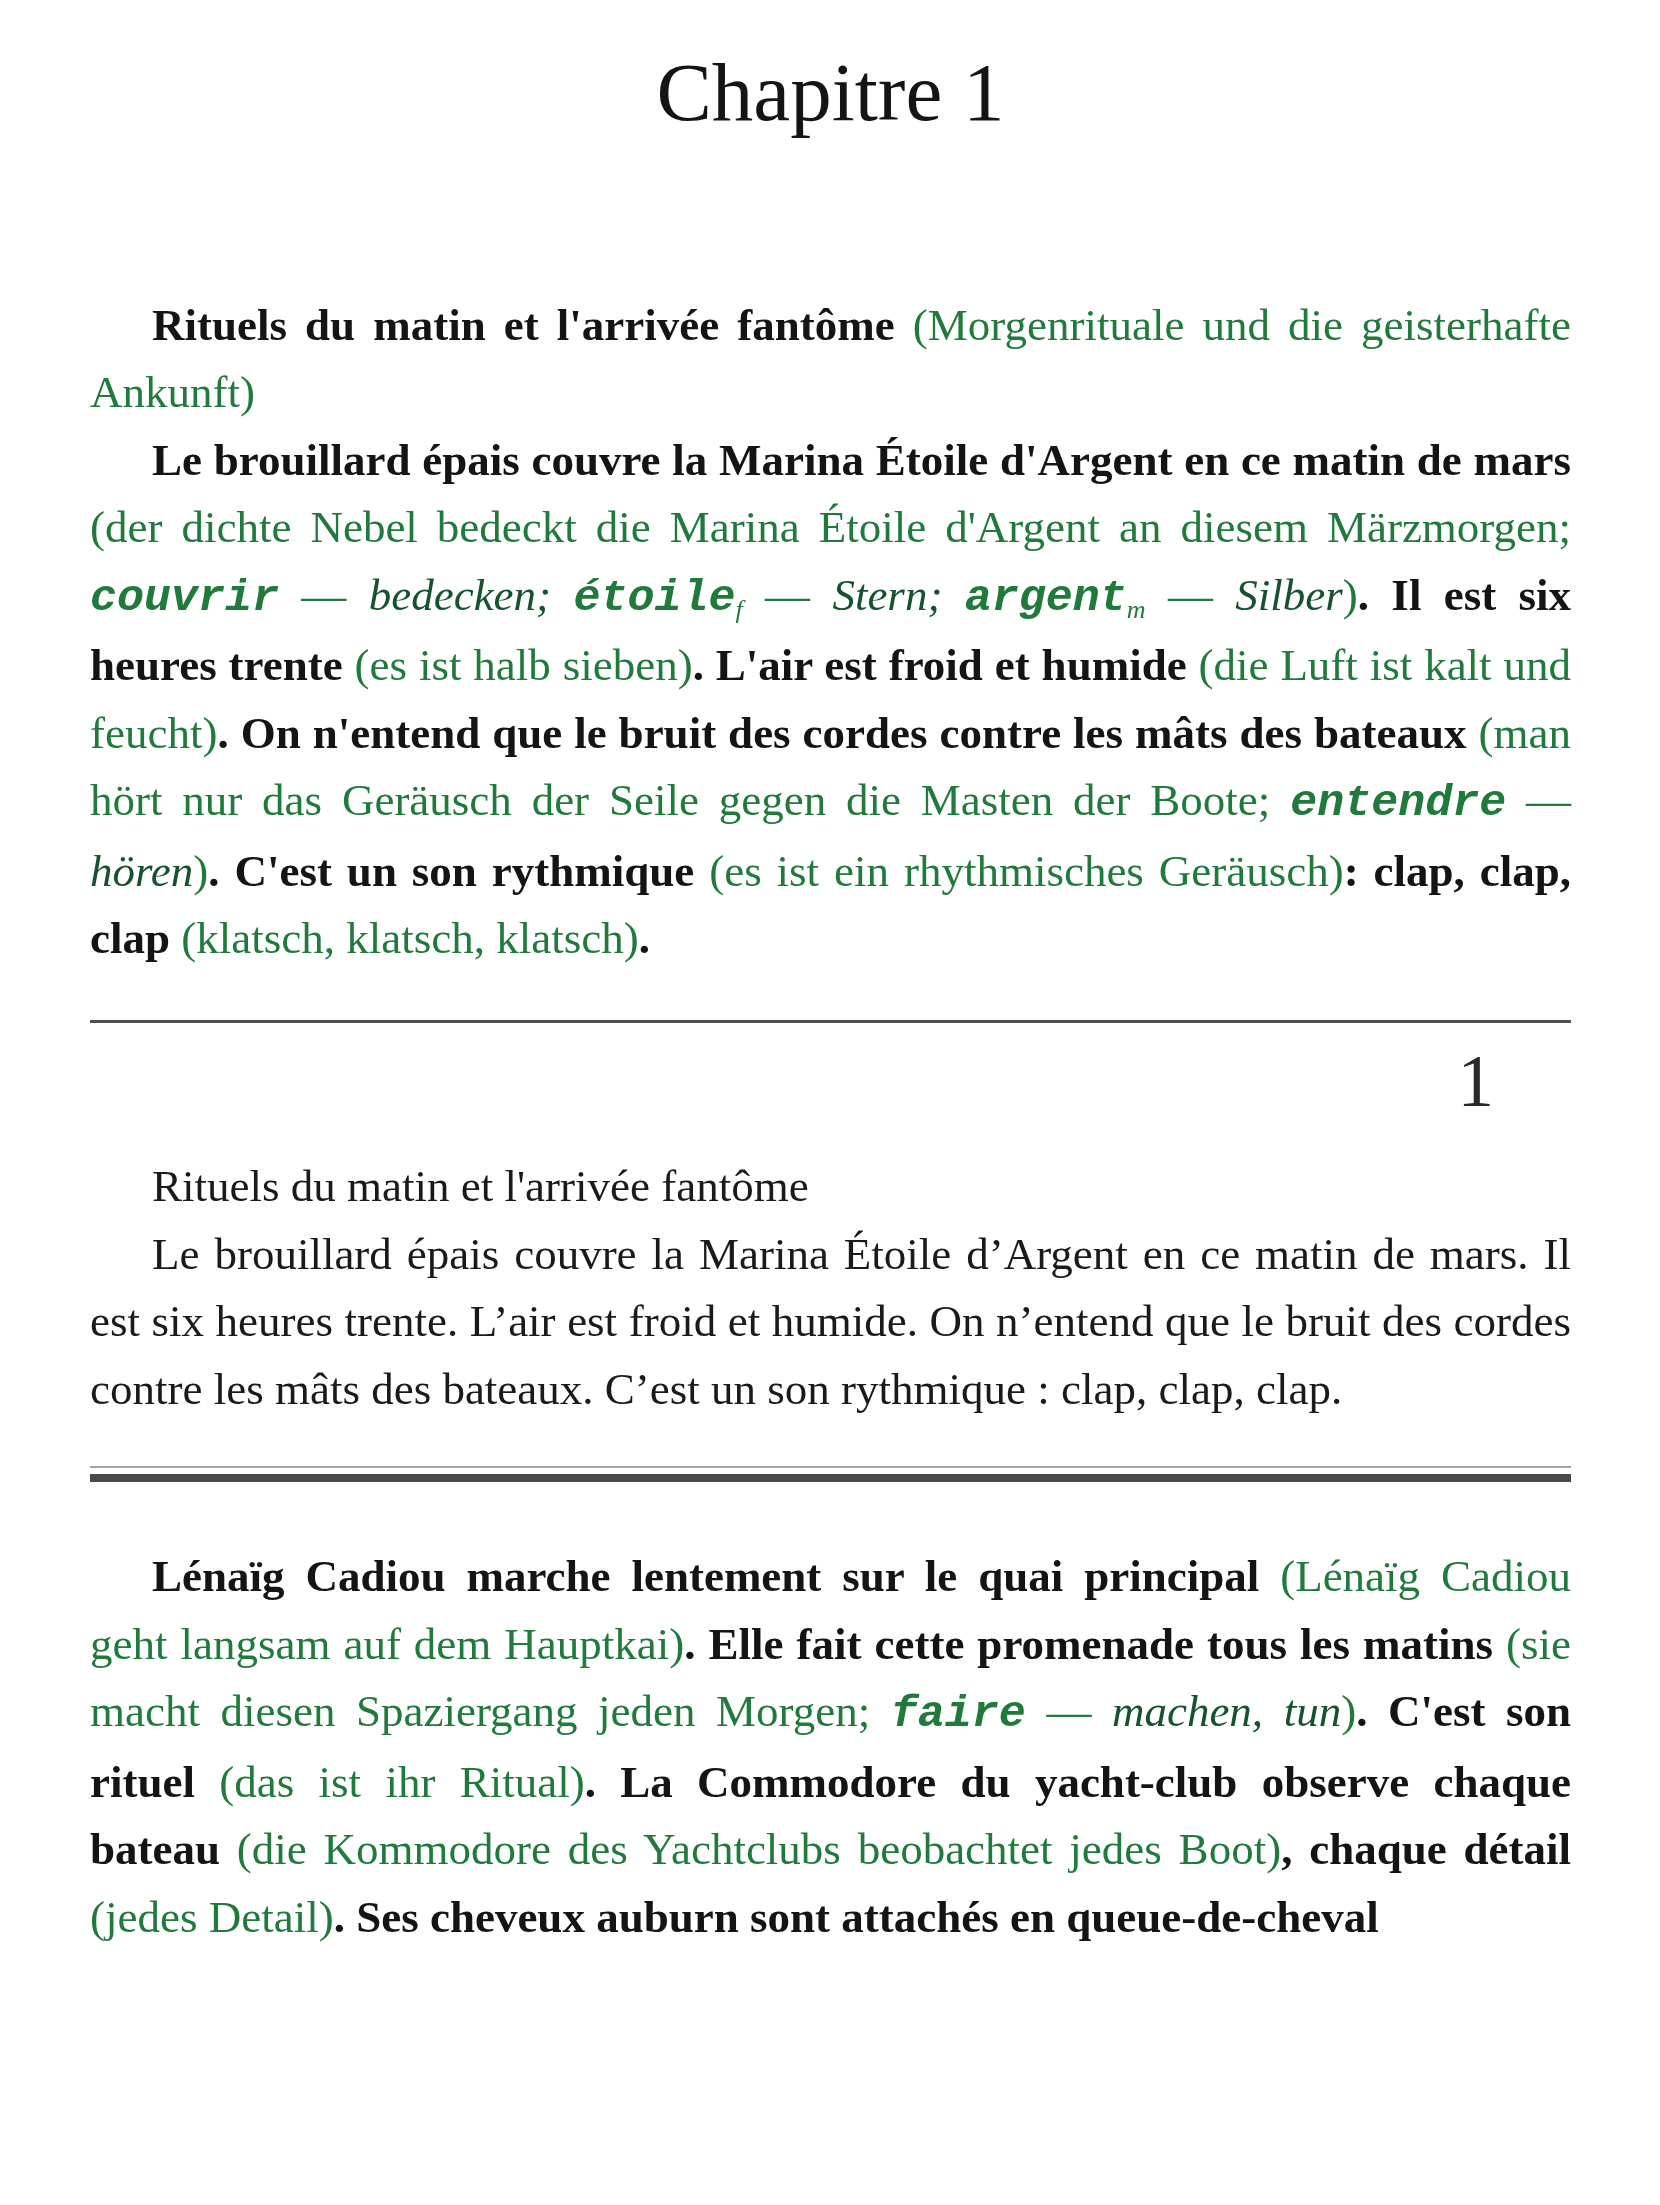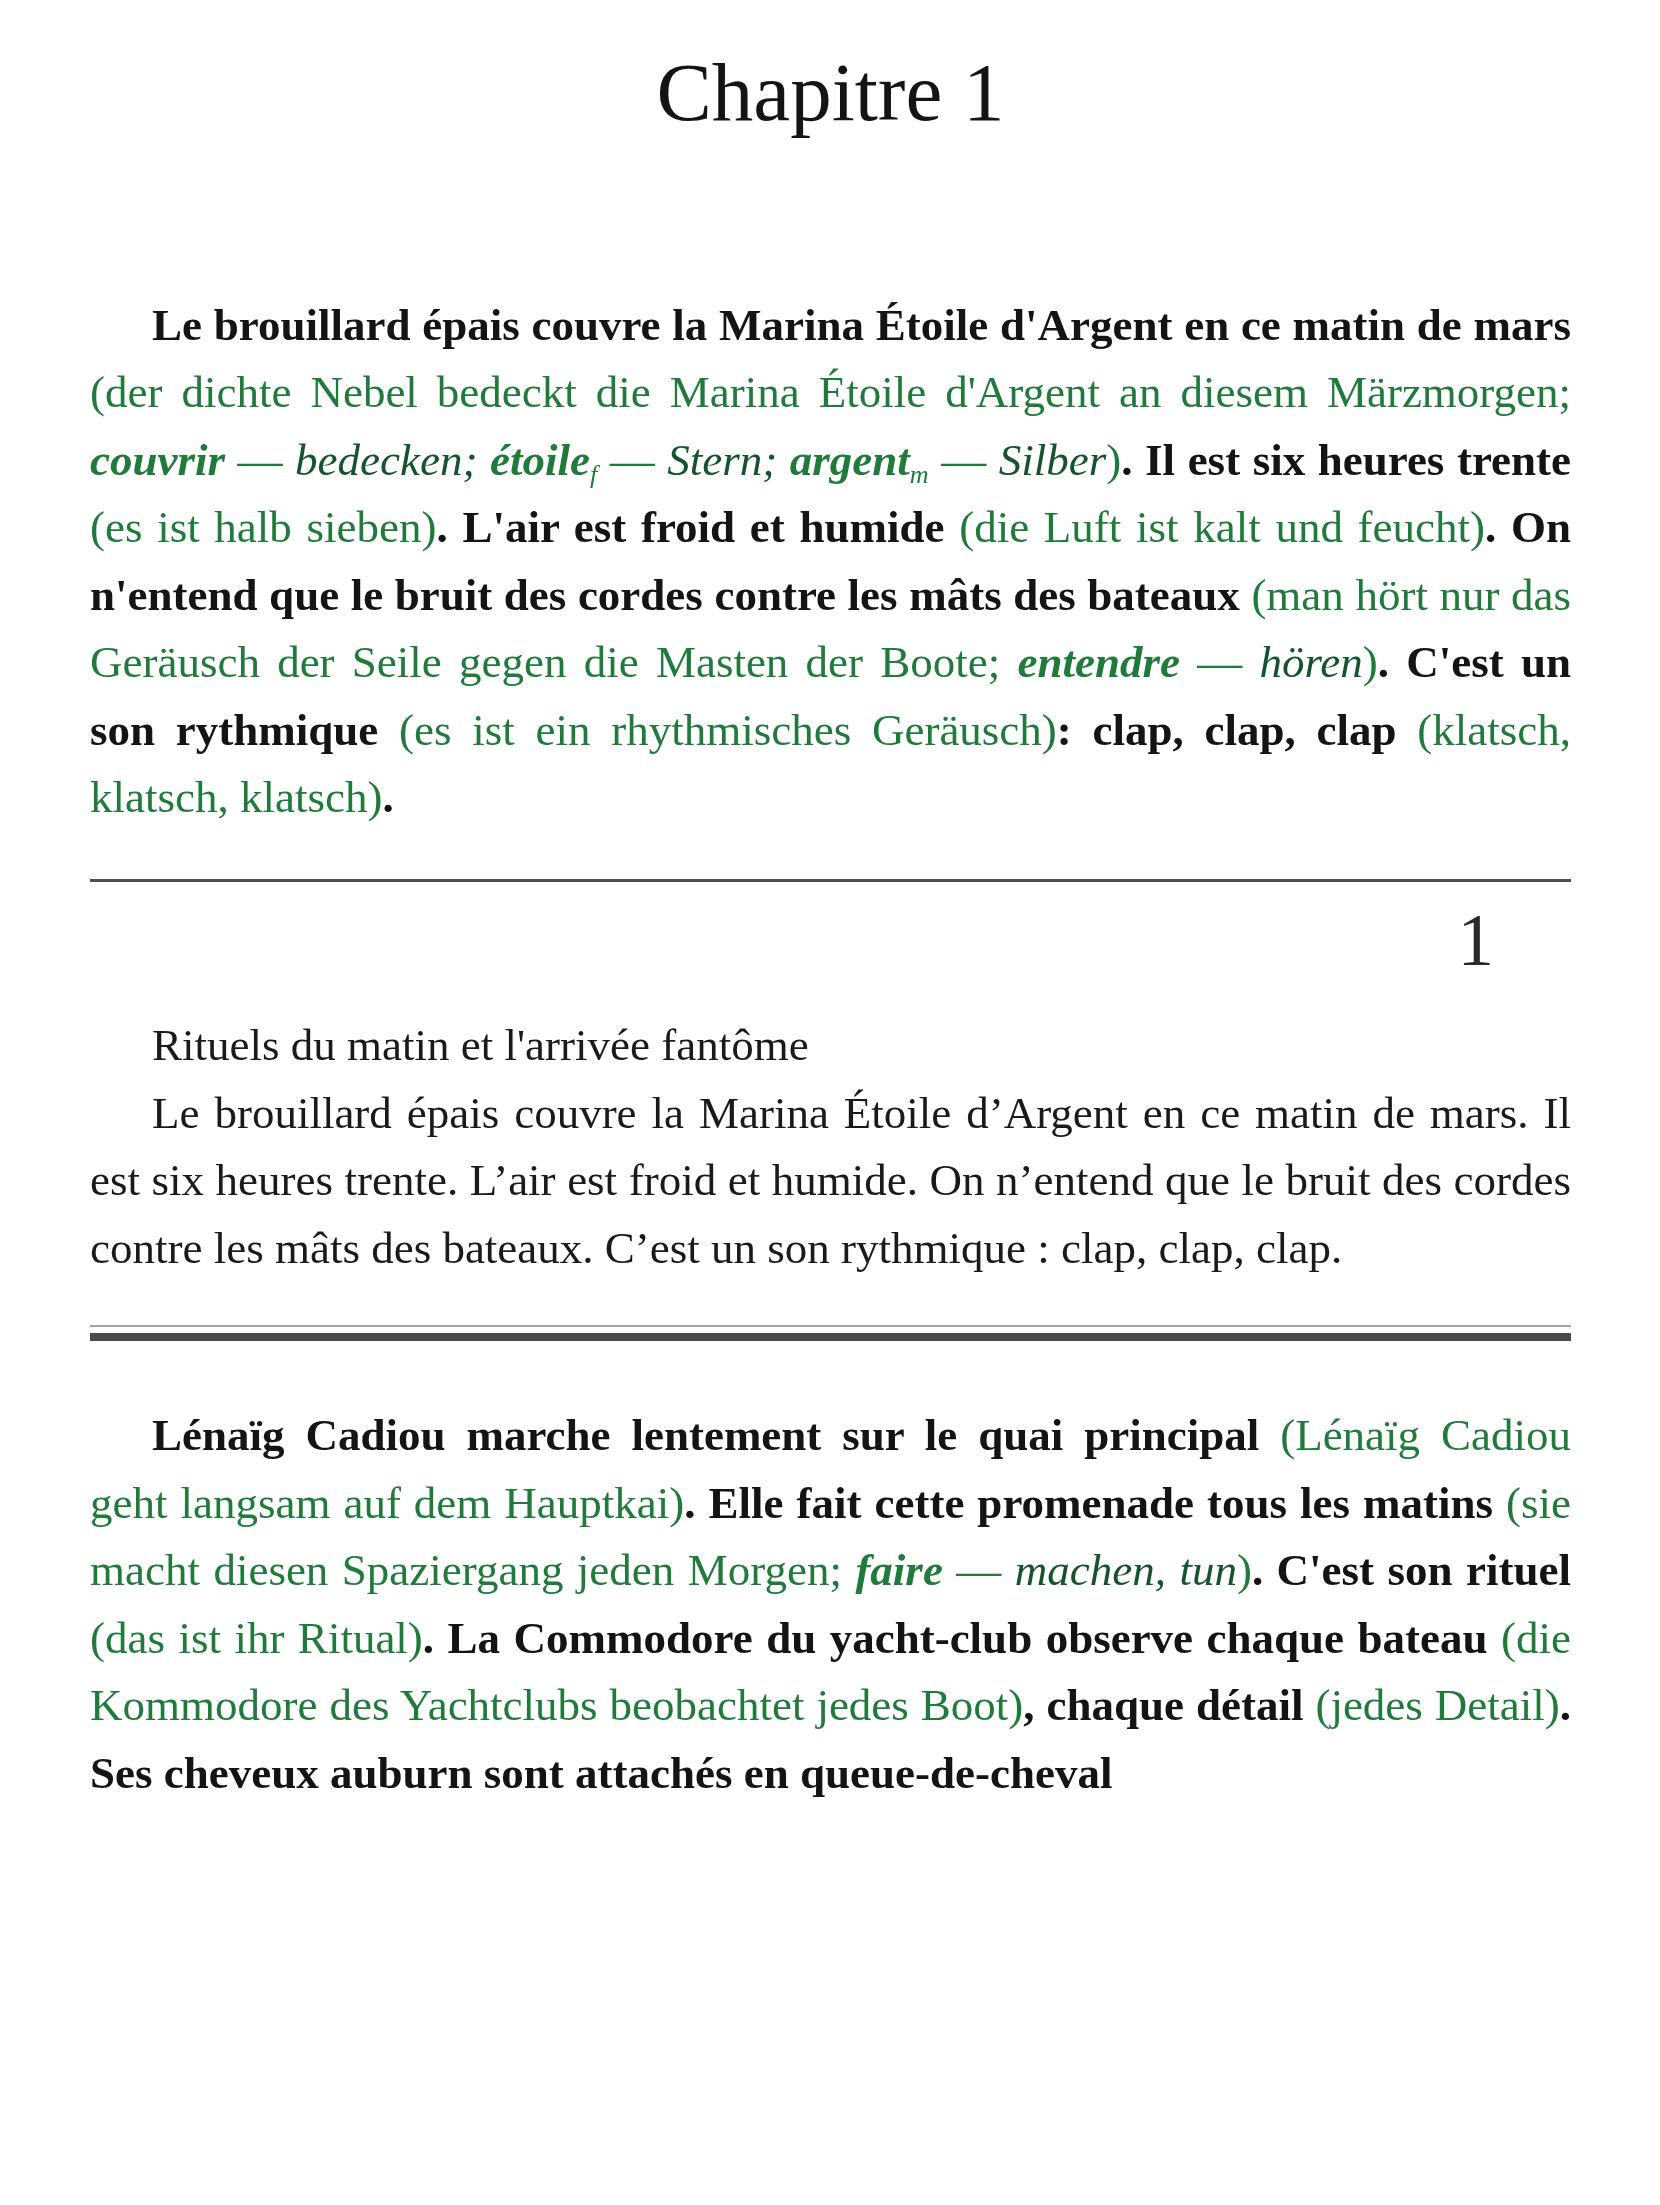--- a/index.html
+++ b/index.html
@@ -35,21 +35,21 @@
   }
   .text-section p {
     margin: 0;
     text-indent: 62px;
   }
   
   .run-b   { font-weight: bold; color: #141414; }
   .run-n   { font-weight: normal; color: #1a1a1a; }
   .run-g   { font-weight: normal; color: #1f7a3b; }
   .run-gi  { font-style: italic; color: #14532d; }
-  .run-gbi { font-style: italic; font-weight: bold; color: #1f7a3b; }
+  .run-gbi { font-style: italic; font-weight: bold; color: #1f7a3b; font-family: Liberation Mono, monospace; }
   .run-gsub{
     font-style: italic;
     color: #1f7a3b;
     font-size: 0.58em;
     position: relative;
     top: 0.32em;
   }
   .rule-single {
     border: none;
     border-top: 3.5px solid #4f4f4f;
@@ -73,20 +73,21 @@
   .section-interlinear-2 { margin-top: 61px; }
 </style>
 </head>
 <body>
 
 <div class="page">
 
   <h1 class="chapter-title">Chapitre 1</h1>
 
   <div class="text-section section-interlinear-1">
+    <p><span class="run-b">Rituels du matin et l'arrivée fantôme </span><span class="run-g">(Morgenrituale und die geisterhafte Ankunft)</span></p>
     <p><span class="run-b">Le brouillard épais couvre la Marina Étoile d'Argent en ce matin de mars </span><span class="run-g">(der dichte Nebel bedeckt die Marina Étoile d'Argent an diesem Märzmorgen; </span><span class="run-gbi">couvrir</span><span class="run-g"> — </span><span class="run-gi">bedecken; </span><span class="run-gbi">étoile</span><span class="run-gsub">f</span><span class="run-g"> — </span><span class="run-gi">Stern; </span><span class="run-gbi">argent</span><span class="run-gsub">m</span><span class="run-g"> — </span><span class="run-gi">Silber</span><span class="run-g">)</span><span class="run-b">. Il est six heures trente </span><span class="run-g">(es ist halb sieben)</span><span class="run-b">. L'air est froid et humide </span><span class="run-g">(die Luft ist kalt und feucht)</span><span class="run-b">. On n'entend que le bruit des cordes contre les mâts des bateaux </span><span class="run-g">(man hört nur das Geräusch der Seile gegen die Masten der Boote; </span><span class="run-gbi">entendre</span><span class="run-g"> — </span><span class="run-gi">hören</span><span class="run-g">)</span><span class="run-b">. C'est un son rythmique </span><span class="run-g">(es ist ein rhythmisches Geräusch)</span><span class="run-b">: clap, clap, clap </span><span class="run-g">(klatsch, klatsch, klatsch)</span><span class="run-b">.</span></p>
   </div>
 
   <hr class="rule-single">
 
   <div class="chapter-number">1</div>
 
   <div class="text-section section-plain">
     <p><span class="run-n">Rituels du matin et l'arrivée fantôme</span></p>
     <p><span class="run-n">Le brouillard épais couvre la Marina Étoile d’Argent en ce matin de mars. Il est six heures trente. L’air est froid et humide. On n’entend que le bruit des cordes contre les mâts des bateaux. C’est un son rythmique : clap, clap, clap.</span></p>

